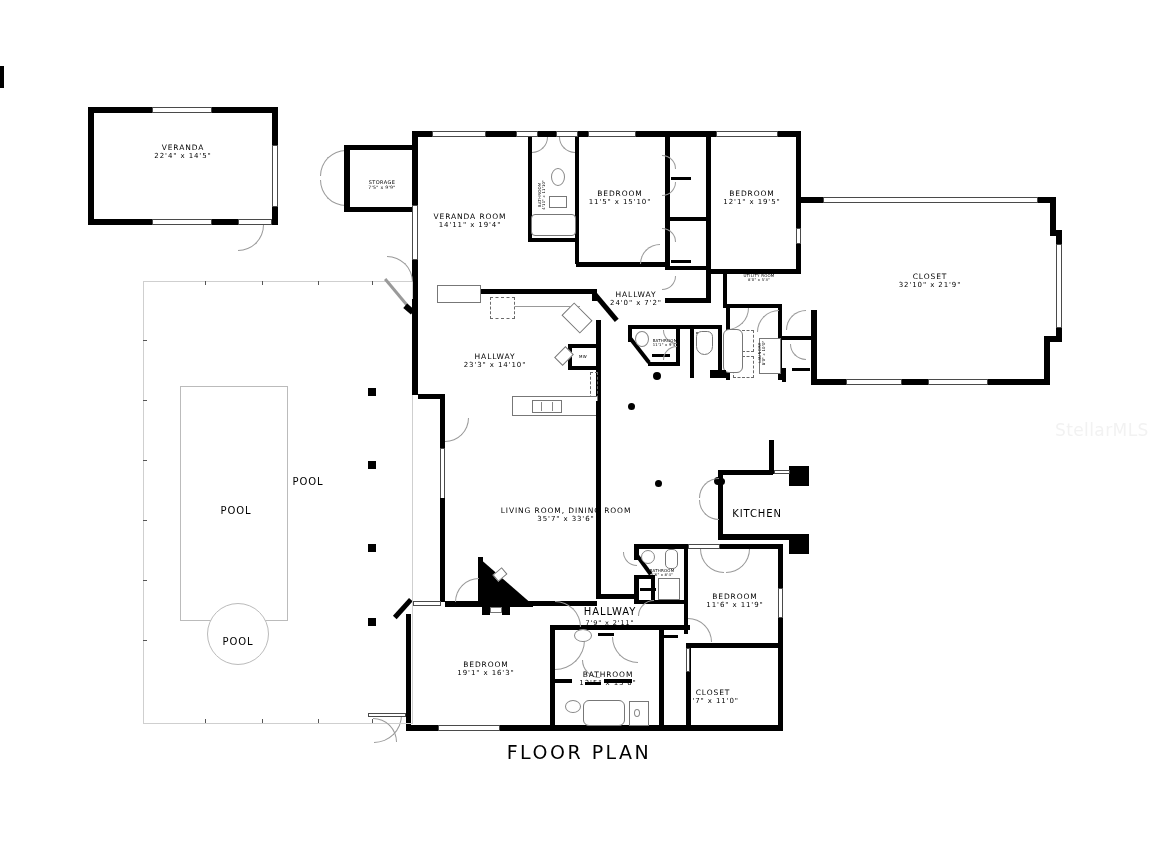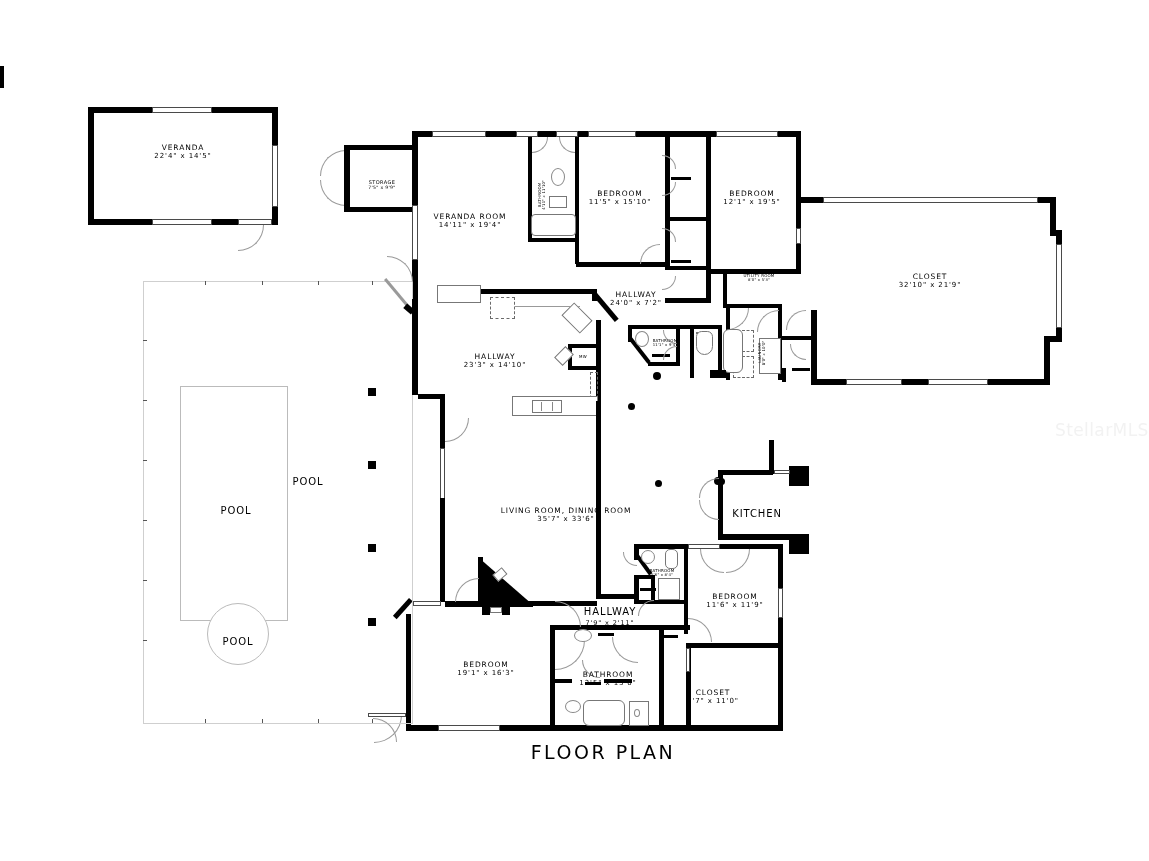--- a/index.html
+++ b/index.html
@@ -532,16 +532,16 @@
     <div class="door tr" style="left:373px; top:718px; width:24px; height:24px;"></div>
   </div>
 
   <div class="thin" style="left:384px; top:280px; width:3px; height:40px; transform:rotate(-40deg); transform-origin: top left; background:#9a9a9a;"></div>
   <div class="wall" style="left:412px; top:299px; width:6px; height:12px;"></div>
   <div class="wall" style="left:404px; top:306px; width:10px; height:6px; transform:rotate(40deg);"></div>
   <div class="wall" style="left:412px; top:311px; width:6px; height:84px;"></div>
   <div class="door tr" style="left:387px; top:256px; width:26px; height:26px;"></div>
   <div class="wall" style="left:418px; top:500px; width:0px; height:0px;"></div>
 
-  <div class="title" style="left:603px; top:741px;">FLOOR PLAN</div>
+  <div class="title" style="left:579px; top:741px;">FLOOR PLAN</div>
   <div class="wm" style="left:1055px; top:420px;">StellarMLS</div>
 
 </div>
 
 </body></html>

